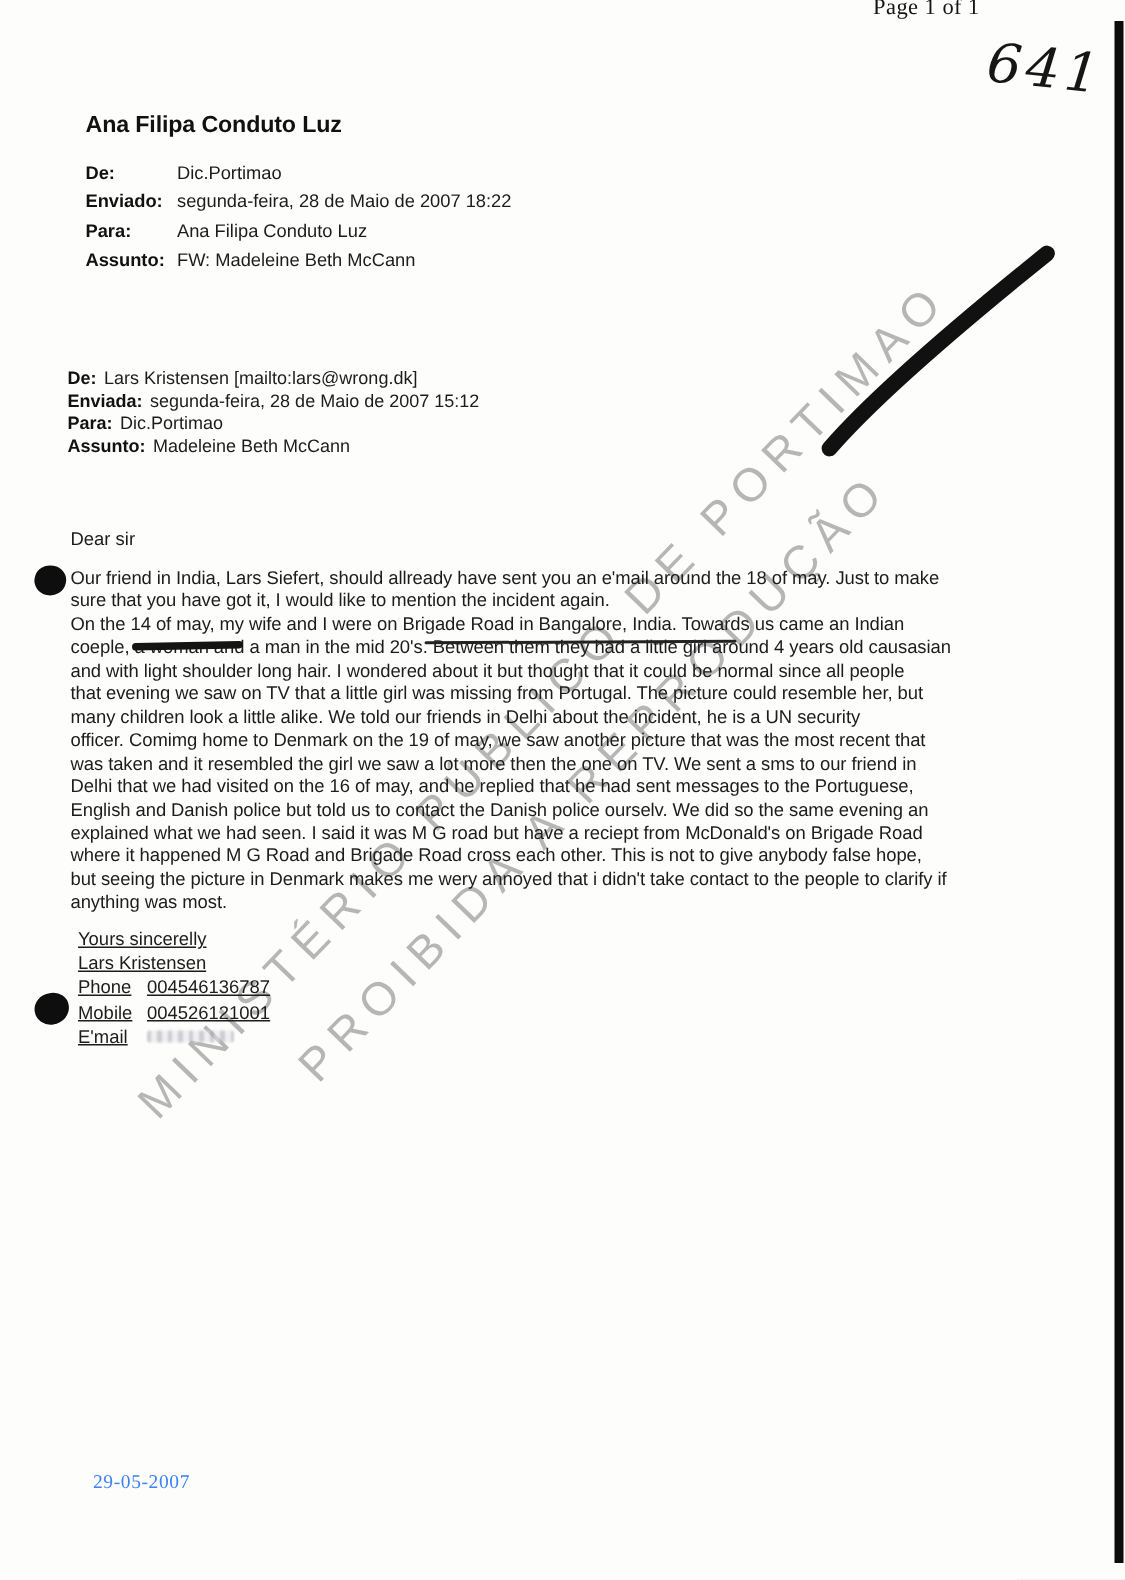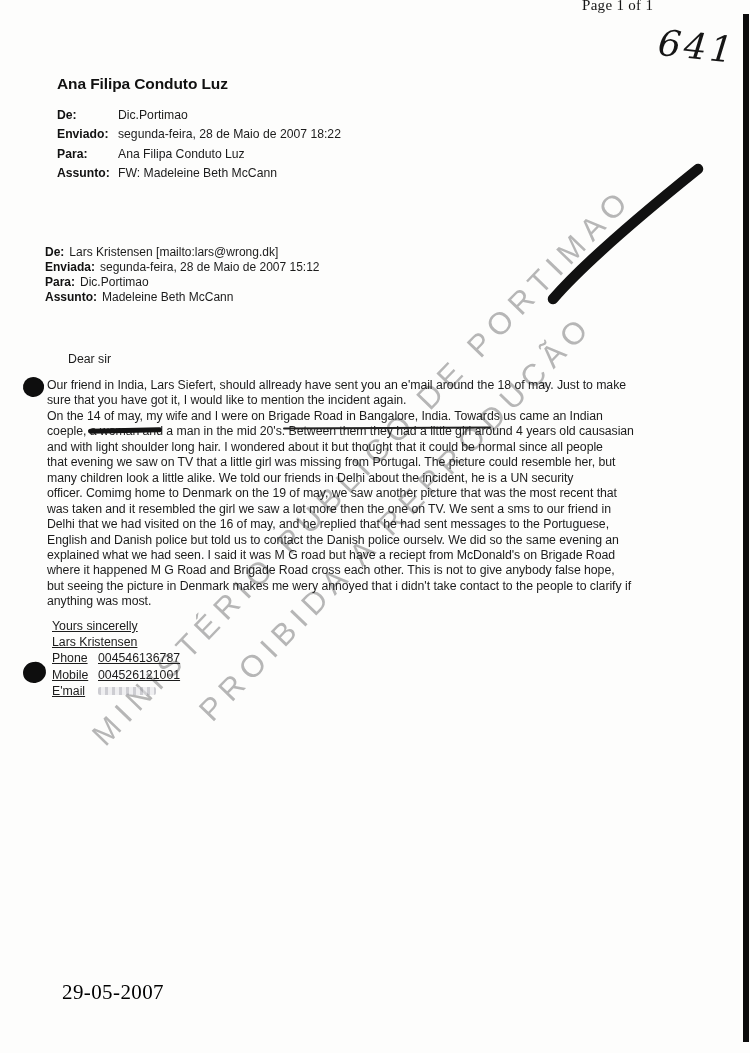--- a/index.html
+++ b/index.html
@@ -46,21 +46,20 @@
   .hdr2{
     position:absolute;left:45px;top:245px;
     font-size:12px;line-height:15.1px;
   }
   .hdr2 .row{display:flex;white-space:nowrap;}
   .hdr2 .lbl{font-weight:bold;margin-right:5px;color:#111;}
   
   .salutation{
     position:absolute;left:47px;top:352px;
     font-size:12.3px;
-    margin-left:21px;
   }
   .body-lines{
     position:absolute;left:47px;top:378px;
     font-size:12.3px;line-height:15.45px;letter-spacing:-.05px;
   }
   .body-lines .bline{white-space:nowrap;}
   
   .pen-underline-14{
     position:absolute;left:88px;top:428px;
     width:74px;height:5px;background:#141414;
@@ -85,21 +84,21 @@
   .signature .lbl{width:46px;flex:none;}
   .email-smudge{
     display:inline-block;width:58px;height:8px;margin-top:4px;
     background:repeating-linear-gradient(90deg,#a7a7b0 0 3px,#e4e4e9 3px 7px);
     filter:blur(.7px);opacity:.55;border-radius:2px;
   }
   
   .footer-date{
     position:absolute;left:62px;top:980px;
     font-family:"Liberation Serif",serif;
-    font-size:21px;color:#000000;letter-spacing:.4px;
+    font-size:13px;color:#3b82f6;letter-spacing:.4px;
   }
   
   .watermark{
     position:absolute;left:85px;top:728px;
     transform:rotate(-46deg);transform-origin:0 0;
     color:#b6b6b6;white-space:nowrap;
     font-size:31px;letter-spacing:7px;font-weight:400;
     z-index:0;pointer-events:none;
   }
   .watermark .wm2{margin-top:24px;margin-left:92px;}

